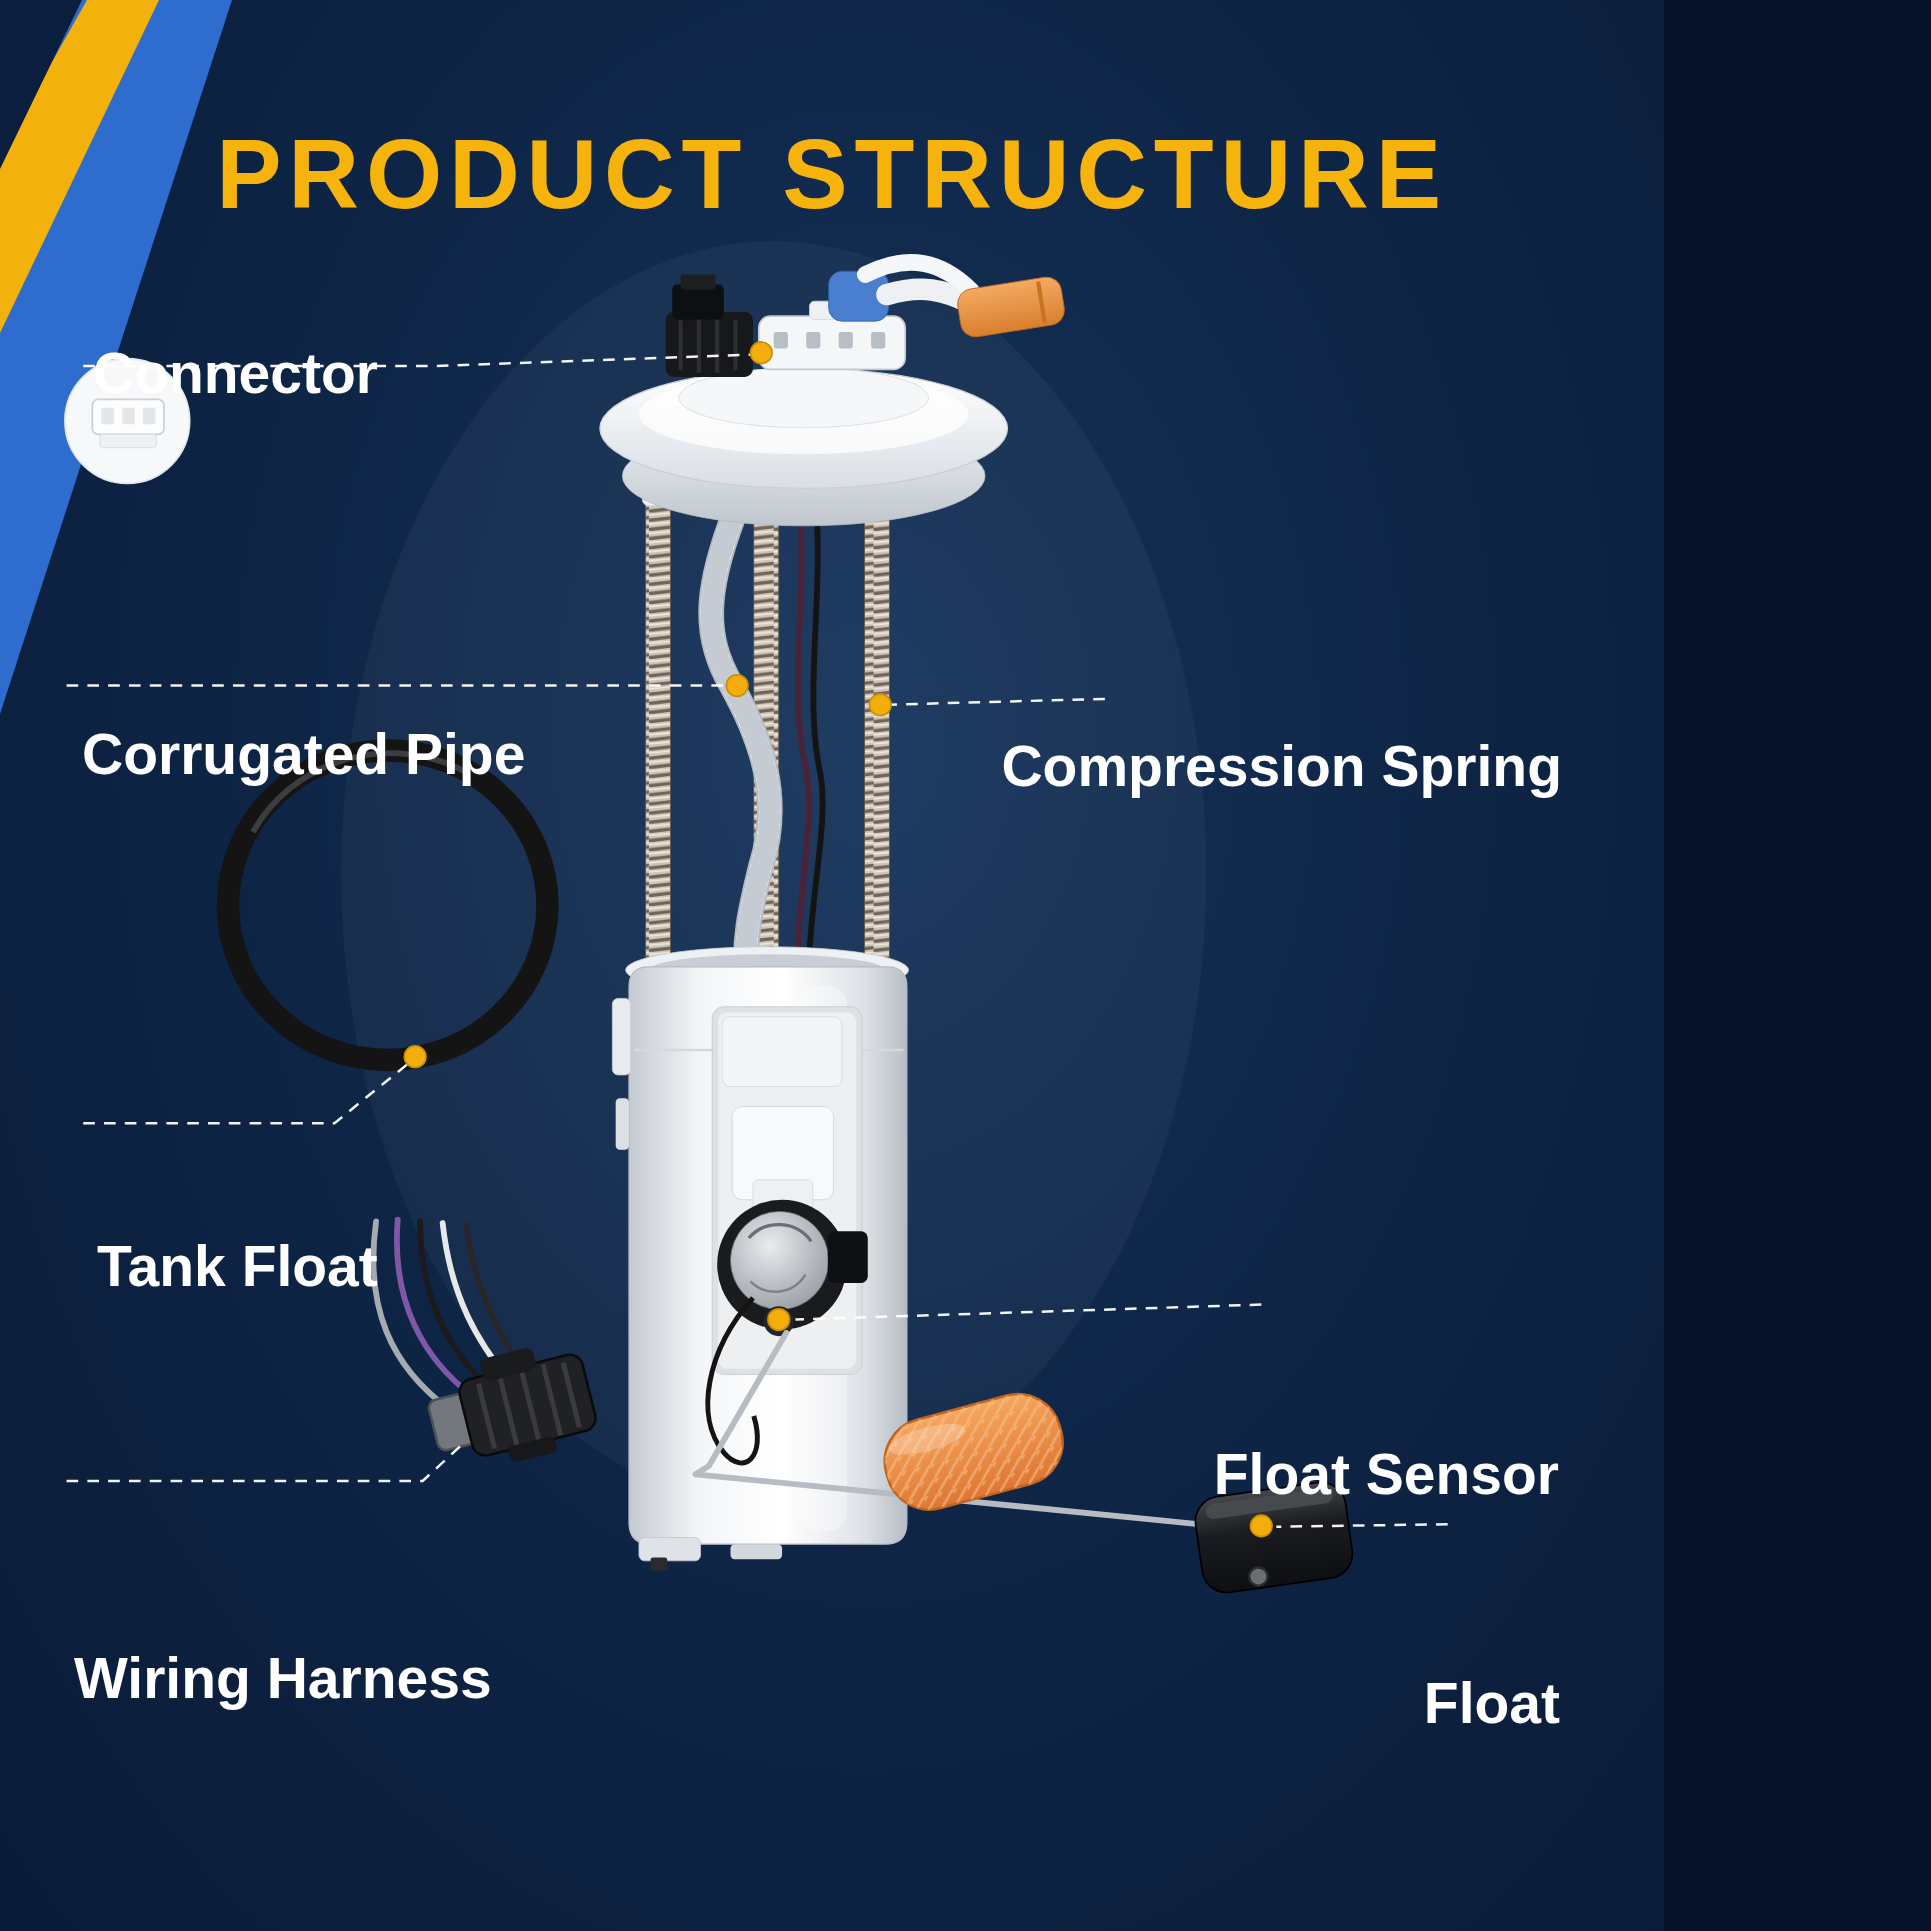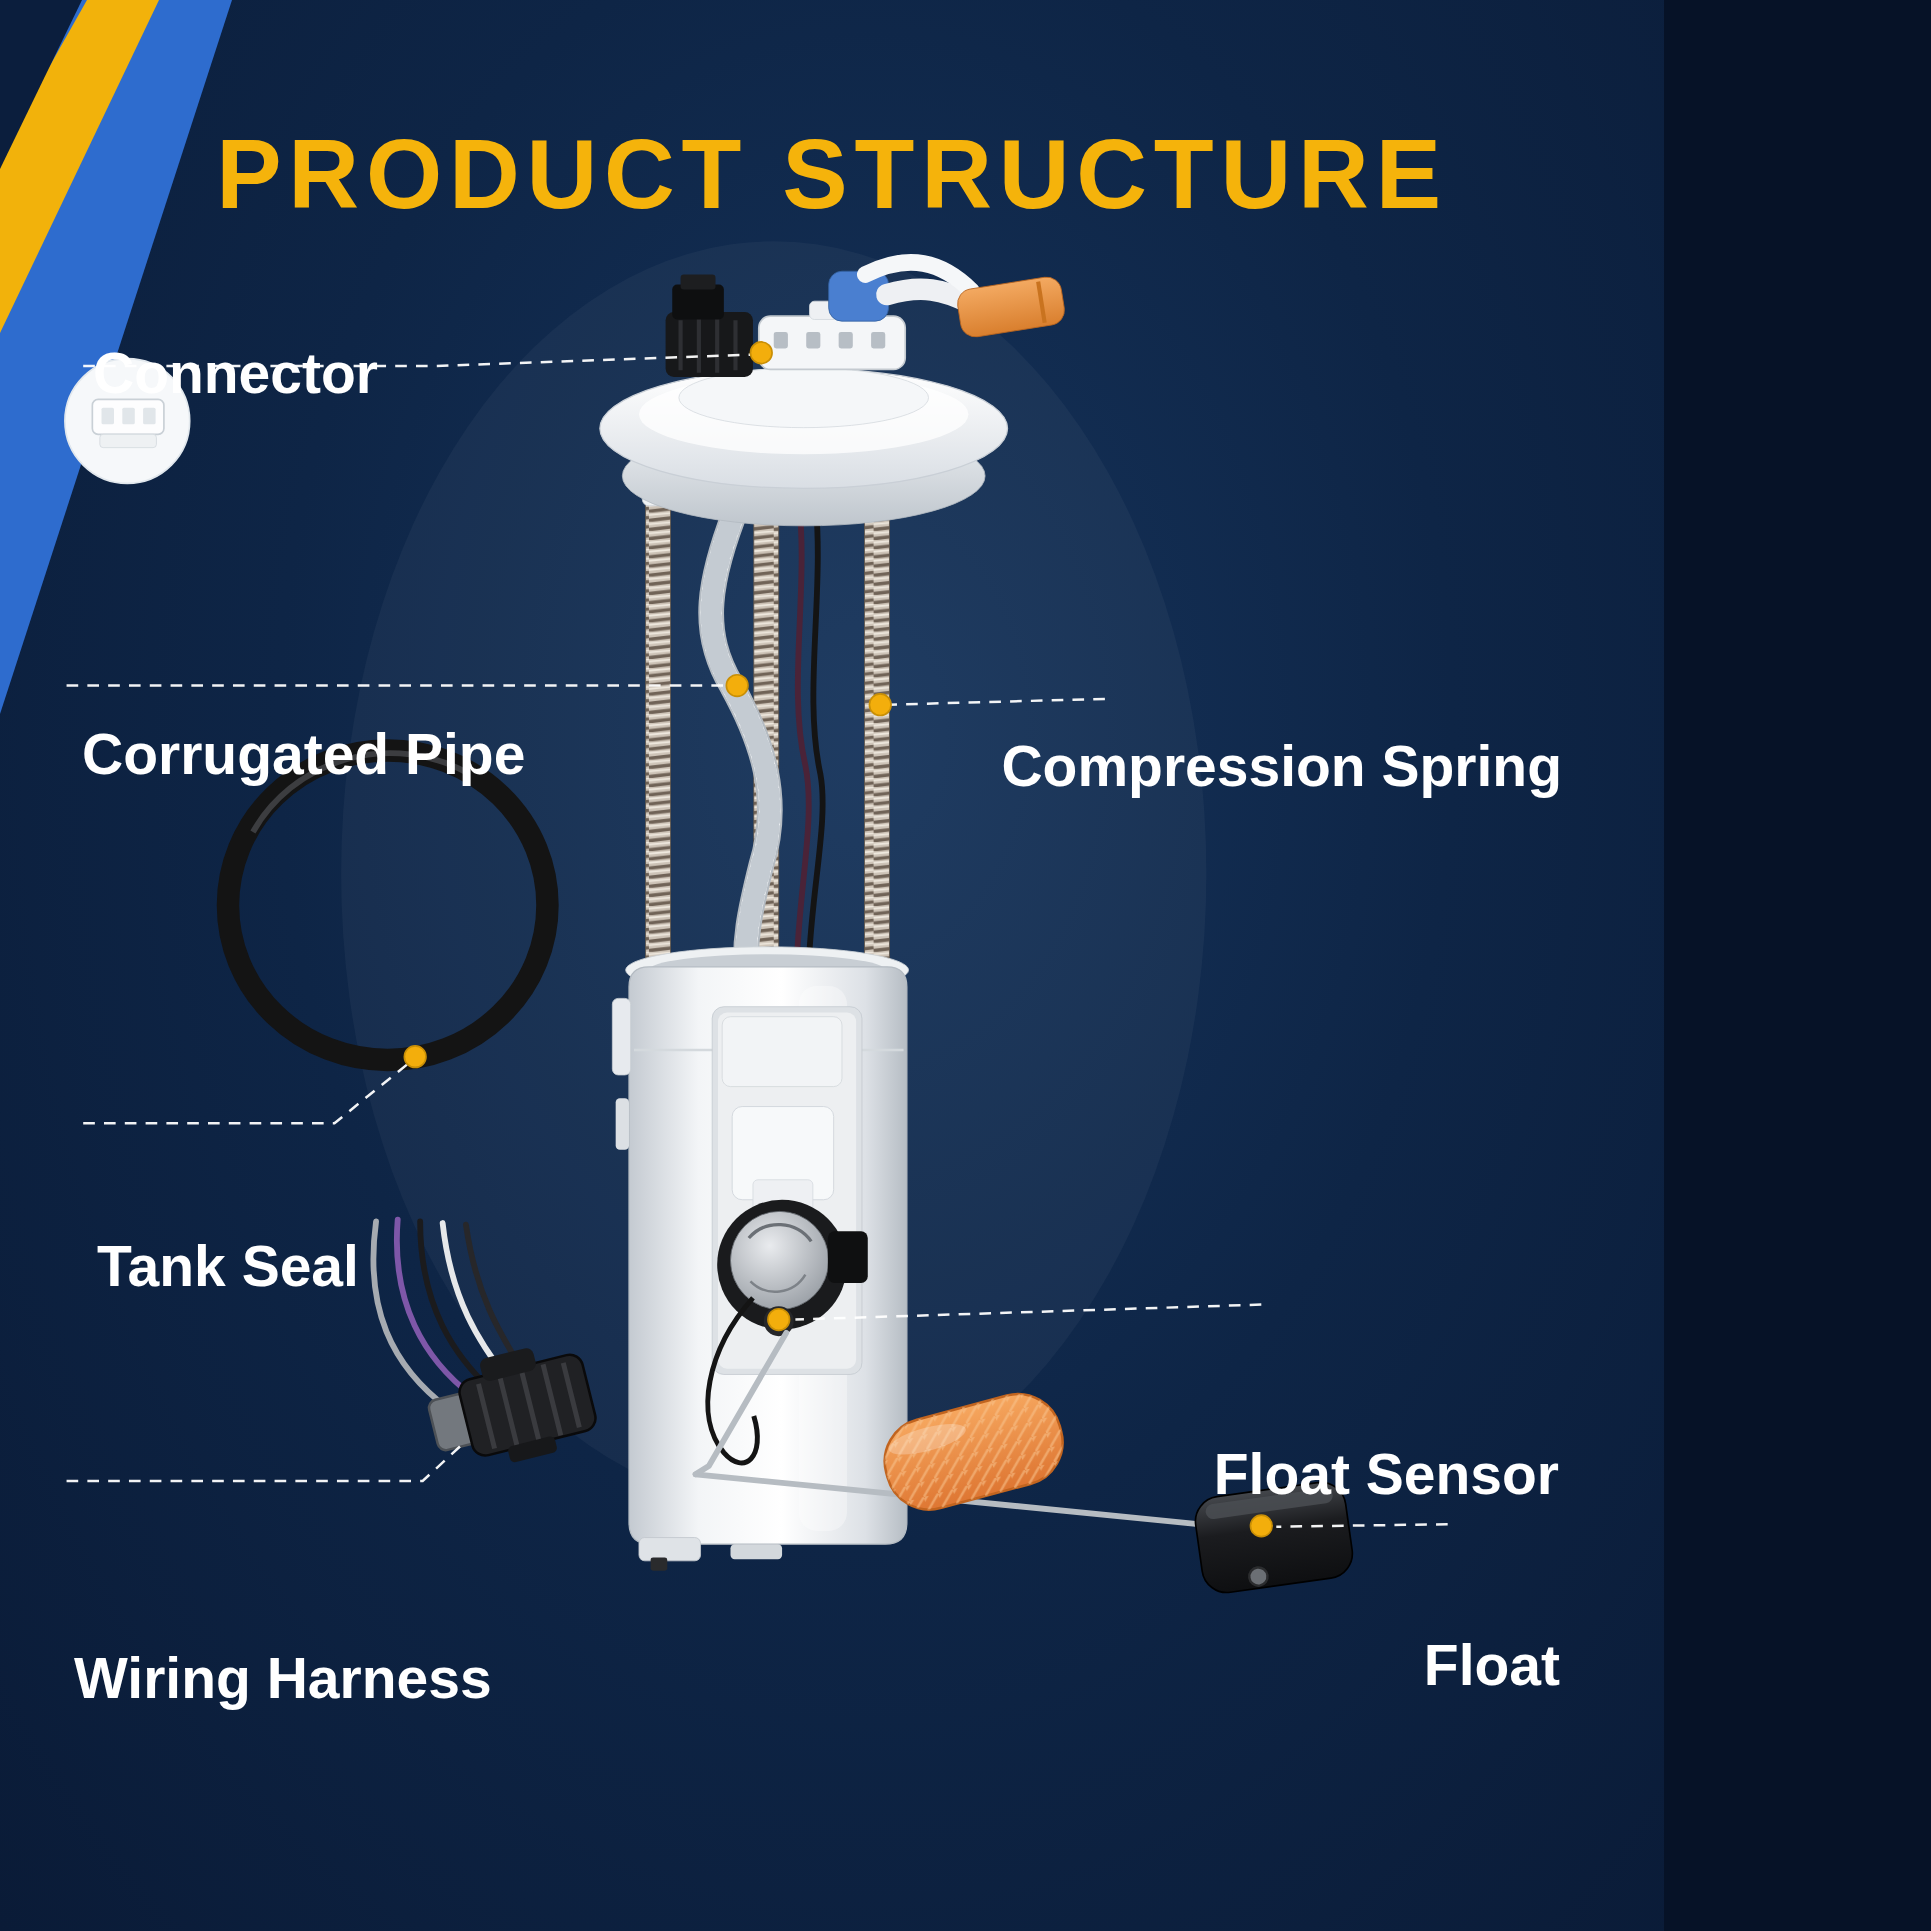--- a/index.html
+++ b/index.html
@@ -23,21 +23,21 @@
   .label{
     position:absolute;color:#ffffff;font-size:57px;font-weight:bold;
     white-space:nowrap;line-height:1.05;text-align:center;
   }
   .lbl-connector{left:93px;top:344px;}
   .lbl-corrugated{left:74px;top:725px;margin-left:8px;}
   .lbl-tankseal{left:97px;top:1237px;}
   .lbl-harness{left:74px;top:1649px;}
   .lbl-spring{right:102px;top:737px;margin-left:44px;}
   .lbl-sensor{right:105px;top:1445px;}
-  .lbl-float{right:104px;top:1636px;}
+  .lbl-float{right:104px;top:1674px;}
   svg.art{position:absolute;inset:0;}
 </style>
 </head>
 <body>
 
 <div class="stage">
 
   <div class="decor stripe-blue"></div>
   <div class="decor stripe-yellow"></div>
   <div class="decor corner-dark"></div>
@@ -238,20 +238,20 @@
       <circle cx="886" cy="824" r="13"></circle>
       <circle cx="499" cy="1270" r="13"></circle>
       <circle cx="1058" cy="847" r="13"></circle>
       <circle cx="936" cy="1586" r="13"></circle>
       <circle cx="1516" cy="1834" r="13"></circle>
     </g>
   </svg>
 
   <div class="label lbl-connector">Connector</div>
   <div class="label lbl-corrugated">Corrugated Pipe</div>
-  <div class="label lbl-tankseal">Tank Seal</div>
+  <div class="label lbl-tankseal">Tank Float</div>
   <div class="label lbl-harness">Wiring Harness</div>
   <div class="label lbl-spring">Compression Spring</div>
   <div class="label lbl-sensor">Float Sensor</div>
   <div class="label lbl-float">Float</div>
 
 </div>
 
 
 </body></html>

